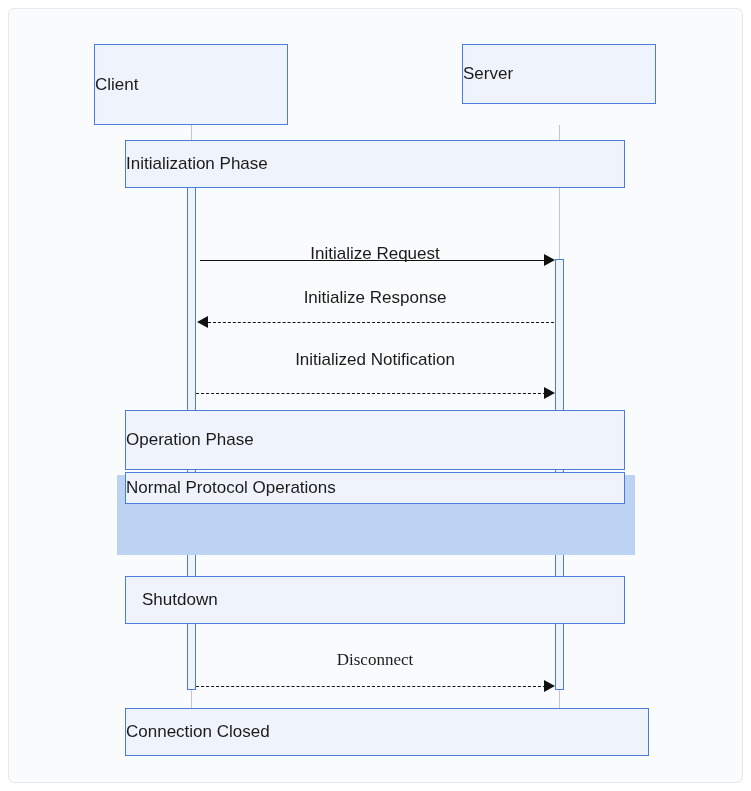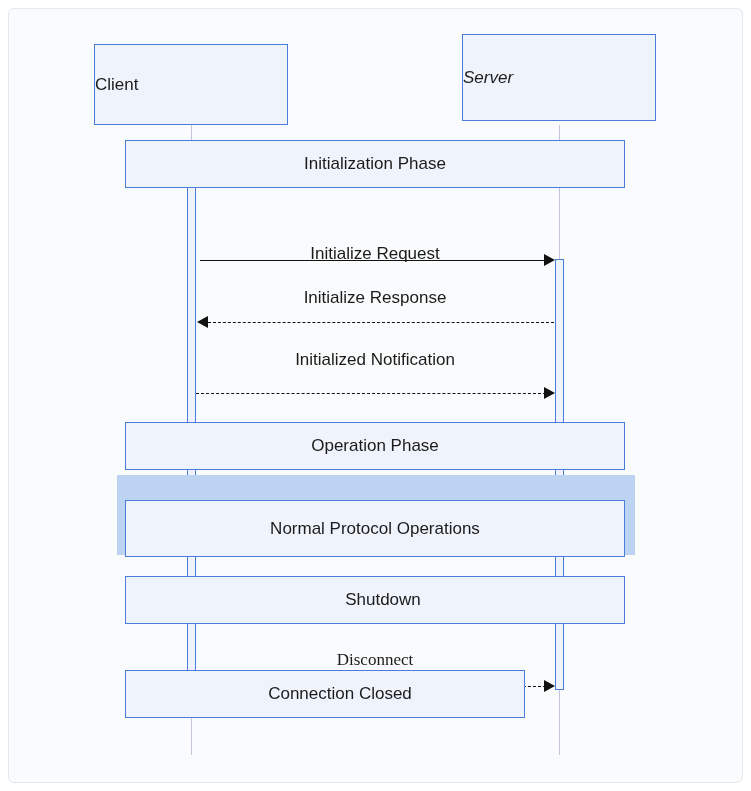--- a/index.html
+++ b/index.html
@@ -55,21 +55,20 @@
   }
 
   
   .phasebar {
     position: absolute;
     box-sizing: border-box;
     background: #eff3fb;
     border: 1px solid #4a7ddb;
     display: flex;
     align-items: center;
-    justify-content: center;
     font-size: 17px;
     color: #1b1b1b;
   }
 
   
   .region {
     position: absolute;
     background: #bdd3f2;
   }
 
@@ -115,21 +114,21 @@
   <div class="lifeline" style="left:559px; top:125px; height:630px;"></div>
 
   <div class="activation" style="left:187px; top:182px; height:508px;"></div>
   <div class="activation" style="left:555px; top:259px; height:431px;"></div>
 
   <div class="region" style="left:117px; top:475px; width:518px; height:80px;"></div>
 
   <div class="actor" style="left:94px; top:44px; width:194px; height:81px;">
     <span>Client</span>
   </div>
-  <div class="actor" style="left:462px; top:34px; width:194px; height:87px;font-style:italic;">
+  <div class="actor" style="left:462px; top:44px; width:194px; height:60px;">
     <span>Server</span>
   </div>
 
   <div class="phasebar" style="left:125px; top:140px; width:500px; height:48px;">
     <span>Initialization Phase</span>
   </div>
 
   <div class="msg-label" style="left:191px; top:216px; width:368px;margin-top:28px;">
     <span>Initialize Request</span>
   </div>
@@ -141,34 +140,34 @@
   </div>
   <div class="msg-line dashed" style="left:208px; top:322px; width:346px;"></div>
   <div class="arrowhead left" style="left:197px; top:316px;"></div>
 
   <div class="msg-label" style="left:191px; top:350px; width:368px;text-align:center;">
     <span>Initialized Notification</span>
   </div>
   <div class="msg-line dashed" style="left:196px; top:393px; width:350px;"></div>
   <div class="arrowhead right" style="left:544px; top:387px;"></div>
 
-  <div class="phasebar" style="left:125px; top:410px; width:500px; height:48px;margin-top:12px;">
+  <div class="phasebar" style="left:125px; top:410px; width:500px; height:60px;">
     <span>Operation Phase</span>
   </div>
 
-  <div class="phasebar" style="left:125px; top:500px; width:500px; height:57px;">
+  <div class="phasebar" style="left:125px; top:472px; width:500px; height:32px;">
     <span>Normal Protocol Operations</span>
   </div>
 
   <div class="phasebar" style="left:125px; top:576px; width:500px; height:48px;padding-left:16px;">
     <span>Shutdown</span>
   </div>
 
   <div class="msg-label" style="left:191px; top:650px; width:368px;font-family:Liberation Serif, serif;">
     <span>Disconnect</span>
   </div>
   <div class="msg-line dashed" style="left:196px; top:686px; width:350px;"></div>
   <div class="arrowhead right" style="left:544px; top:680px;"></div>
 
-  <div class="phasebar" style="left:125px; top:670px; width:400px; height:48px;padding-left:30px;">
+  <div class="phasebar" style="left:125px; top:708px; width:524px; height:48px;">
     <span>Connection Closed</span>
   </div>
 </div>
 
 </body></html>

